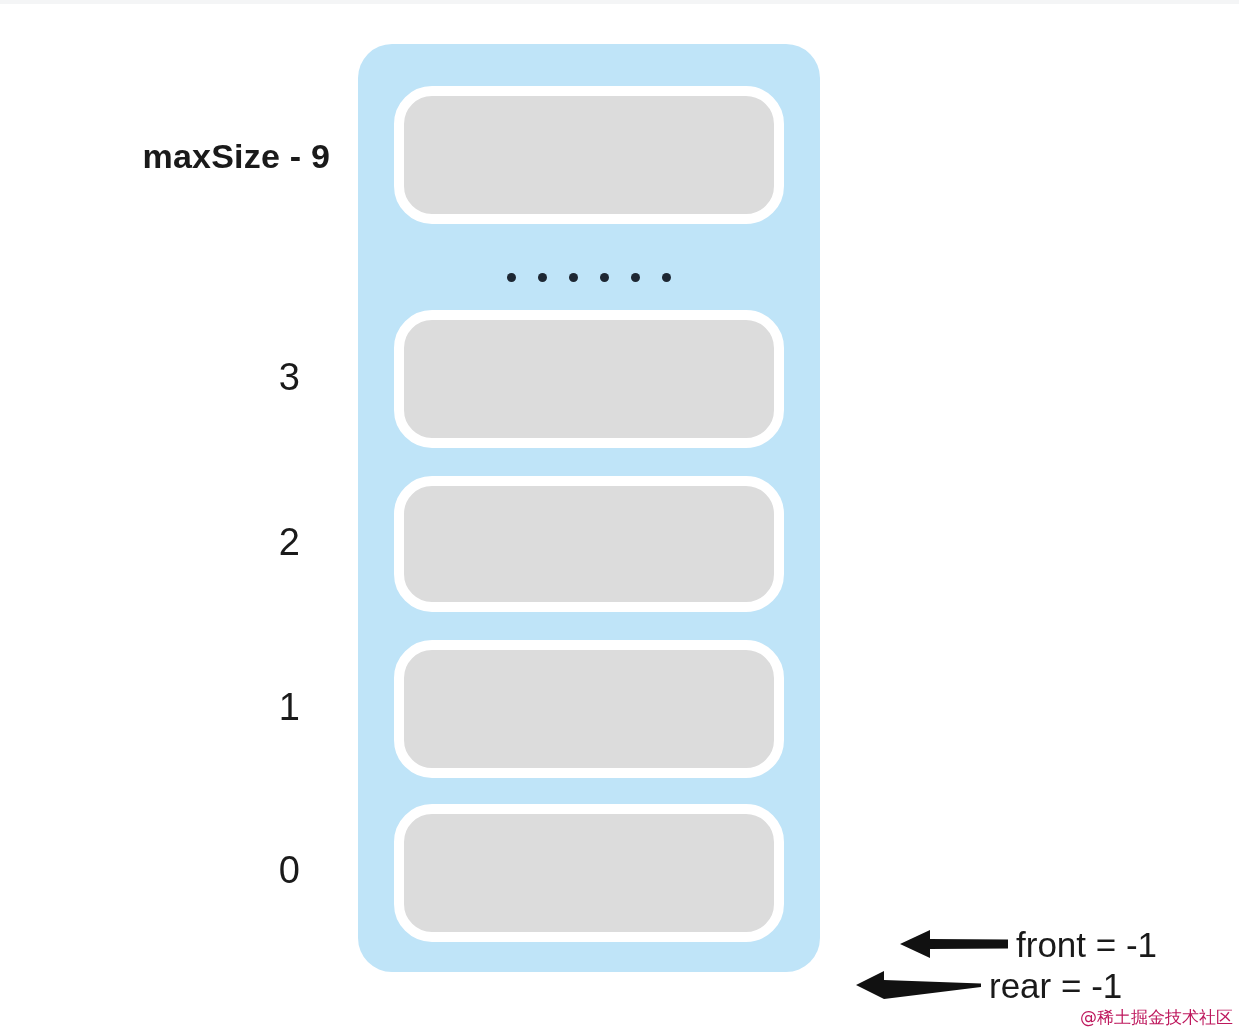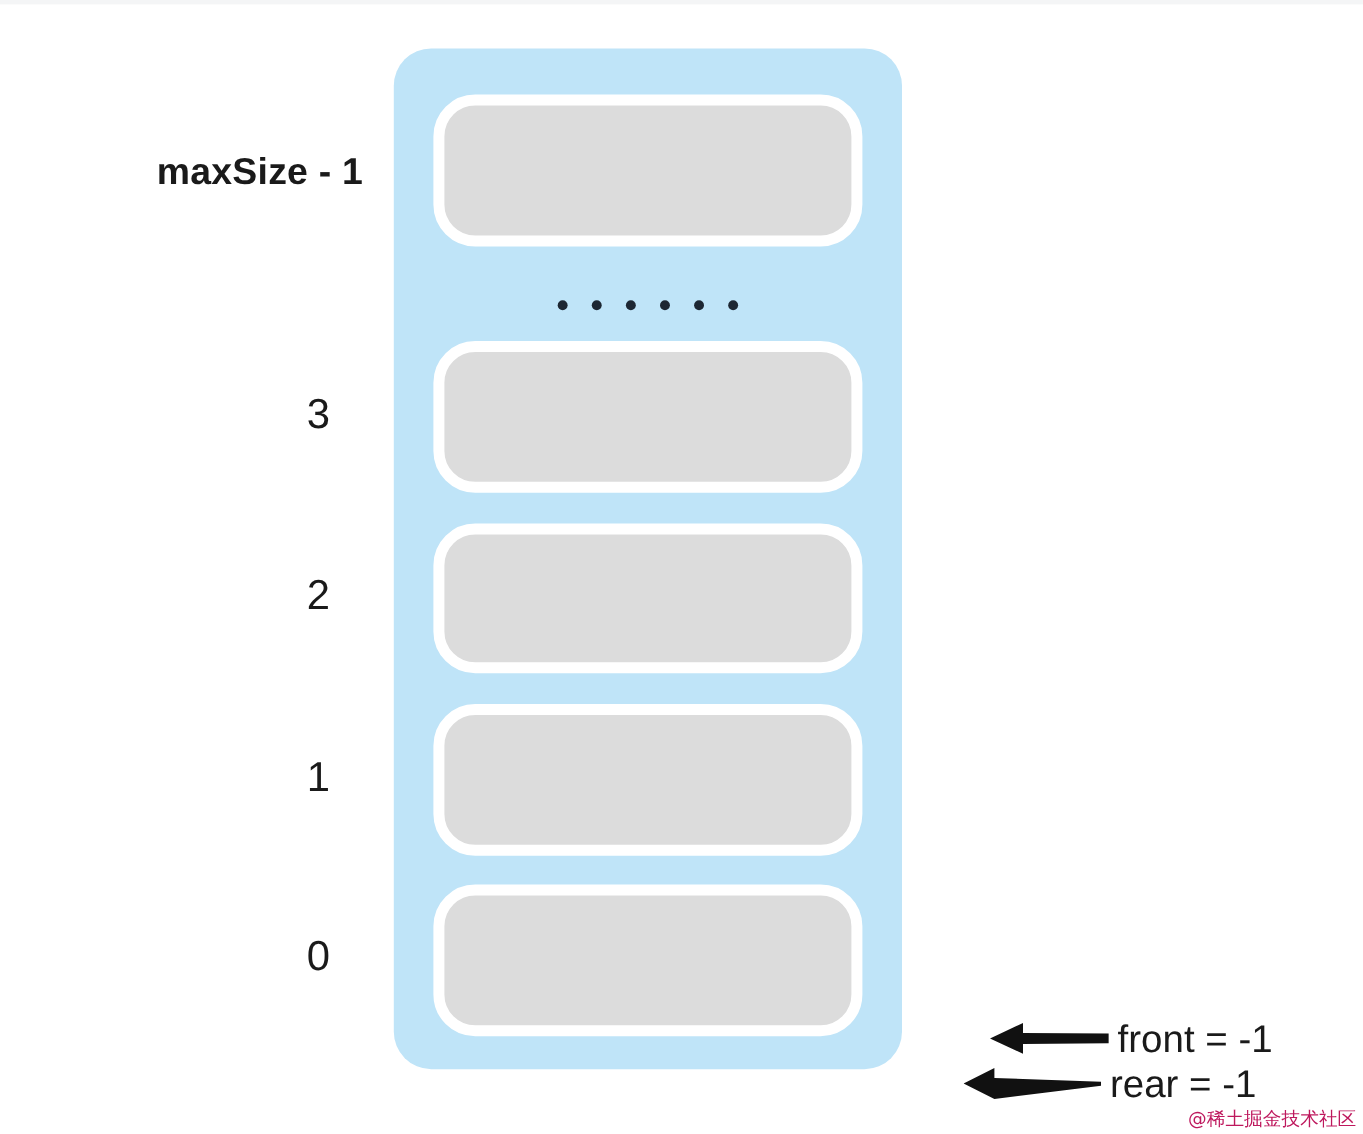--- a/index.html
+++ b/index.html
@@ -99,21 +99,21 @@
   .lbl-0   { left: 160px; top: 851px; width: 140px; }
 
   
   .pointer-row {
     position: absolute;
     display: flex;
     align-items: center;
     height: 40px;
   }
   .pointer-front { left: 900px; top: 924px; }
-  .pointer-rear  { left: 876px; top: 965px; }
+  .pointer-rear  { left: 856px; top: 965px; }
 
   .arrow-svg {
     display: block;
   }
   .pointer-text {
     font-size: 35px;
     color: #1a1a1a;
     line-height: 1;
     white-space: nowrap;
     margin-left: 8px;
@@ -130,21 +130,21 @@
     font-family: "DejaVu Sans", sans-serif;
   }
 </style>
 </head>
 <body>
 
 <div id="stage">
 
   <div class="top-edge"></div>
 
-  <div class="index-label big lbl-top">maxSize - 1</div>
+  <div class="index-label big lbl-top">maxSize - 9</div>
 
   <div class="index-label num lbl-3">3</div>
 
   <div class="index-label num lbl-2">2</div>
 
   <div class="index-label num lbl-1">1</div>
 
   <div class="index-label num lbl-0">0</div>
 
   <div class="queue-container">

